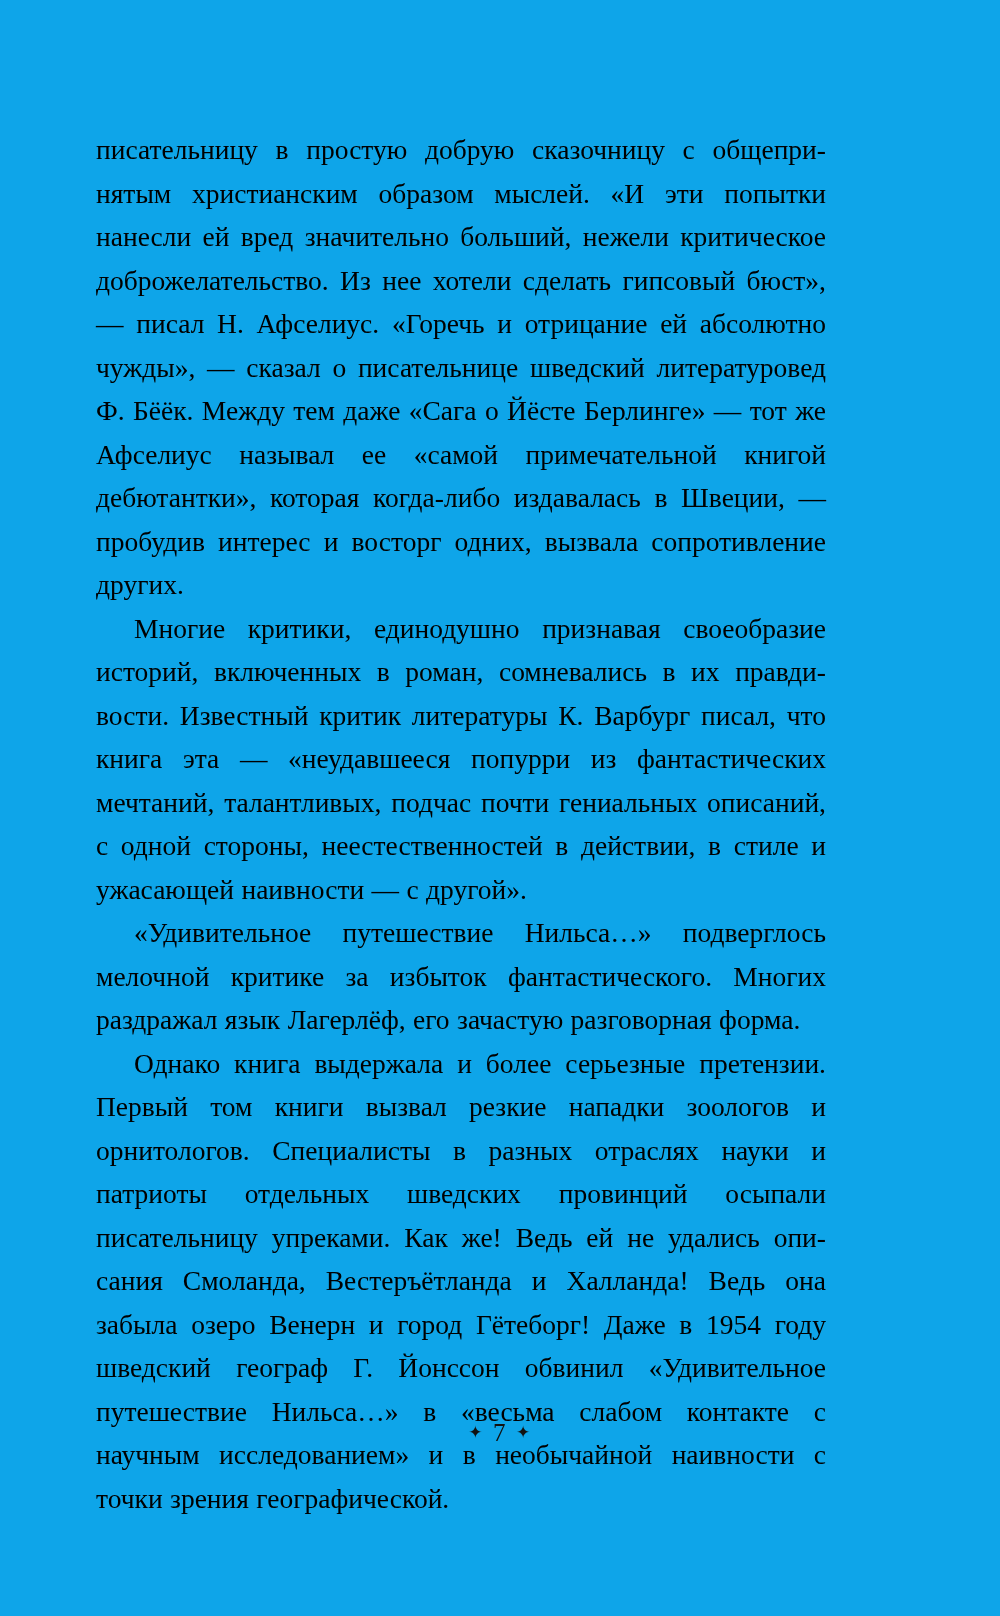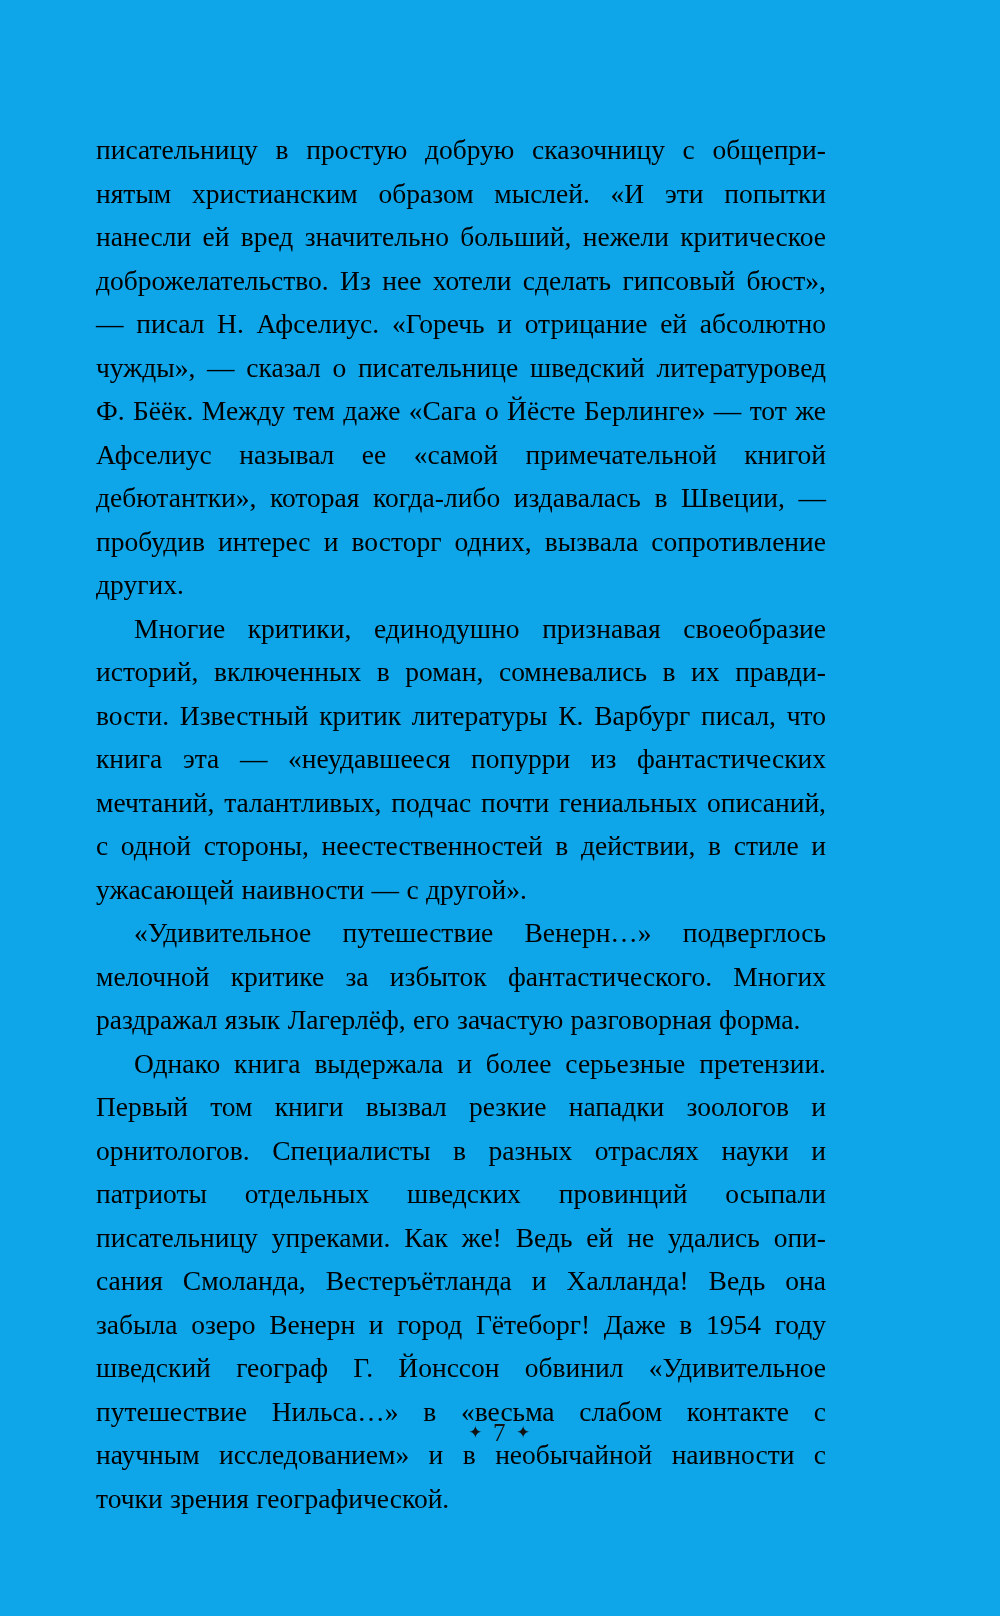--- a/index.html
+++ b/index.html
@@ -59,19 +59,19 @@
     color: #111111;
   }
 </style>
 </head>
 <body>
 
 <div class="page">
   <div class="text-column">
     <p class="para">писательницу в простую добрую сказочницу с общепри­нятым христианским образом мыслей. «И эти попытки нанесли ей вред значительно больший, нежели критиче­ское доброжелательство. Из нее хотели сделать гипсовый бюст», — писал Н. Афселиус. «Горечь и отрицание ей абсолютно чужды», — сказал о писательнице шведский литературовед Ф. Бёёк. Между тем даже «Сага о Йёсте Берлинге» — тот же Афселиус называл ее «самой при­мечательной книгой дебютантки», которая когда-либо издавалась в Швеции, — пробудив интерес и восторг одних, вызвала сопротивление других.</p>
     <p class="para indent">Многие критики, единодушно признавая своеобразие историй, включенных в роман, сомневались в их правди­вости. Известный критик литературы К. Варбург писал, что книга эта — «неудавшееся попурри из фантастиче­ских мечтаний, талантливых, подчас почти гениальных описаний, с одной стороны, неестественностей в дей­ствии, в стиле и ужасающей наивности — с другой».</p>
-    <p class="para indent">«Удивительное путешествие Венерн…» подверглось мелочной критике за избыток фантастического. Мно­гих раздражал язык Лагерлёф, его зачастую разговорная форма.</p>
+    <p class="para indent">«Удивительное путешествие Нильса…» подверглось мелочной критике за избыток фантастического. Мно­гих раздражал язык Лагерлёф, его зачастую разговорная форма.</p>
     <p class="para indent">Однако книга выдержала и более серьезные претен­зии. Первый том книги вызвал резкие нападки зоологов и орнитологов. Специалисты в разных отраслях науки и патриоты отдельных шведских провинций осыпали писательницу упреками. Как же! Ведь ей не удались опи­сания Смоланда, Вестеръётланда и Халланда! Ведь она забыла озеро Венерн и город Гётеборг! Даже в 1954 го­ду шведский географ Г. Йонссон обвинил «Удивитель­ное путешествие Нильса…» в «весьма слабом контакте с научным исследованием» и в необычайной наивности с точки зрения географической.</p>
   </div>
   <div class="folio">
     <span class="orn">✦</span><span>7</span><span class="orn">✦</span>
   </div>
 </div>
 
 </body></html>

